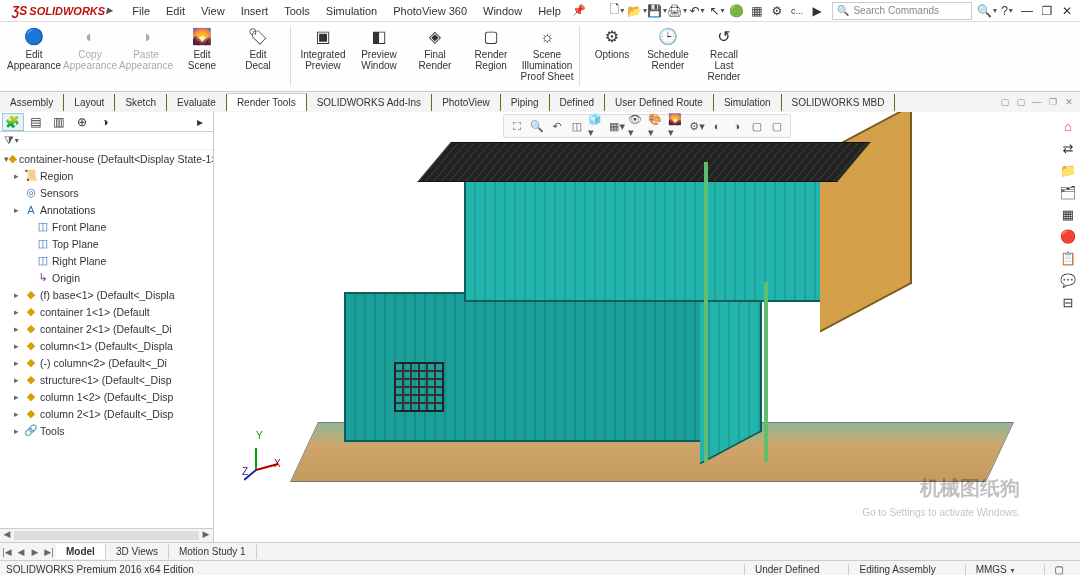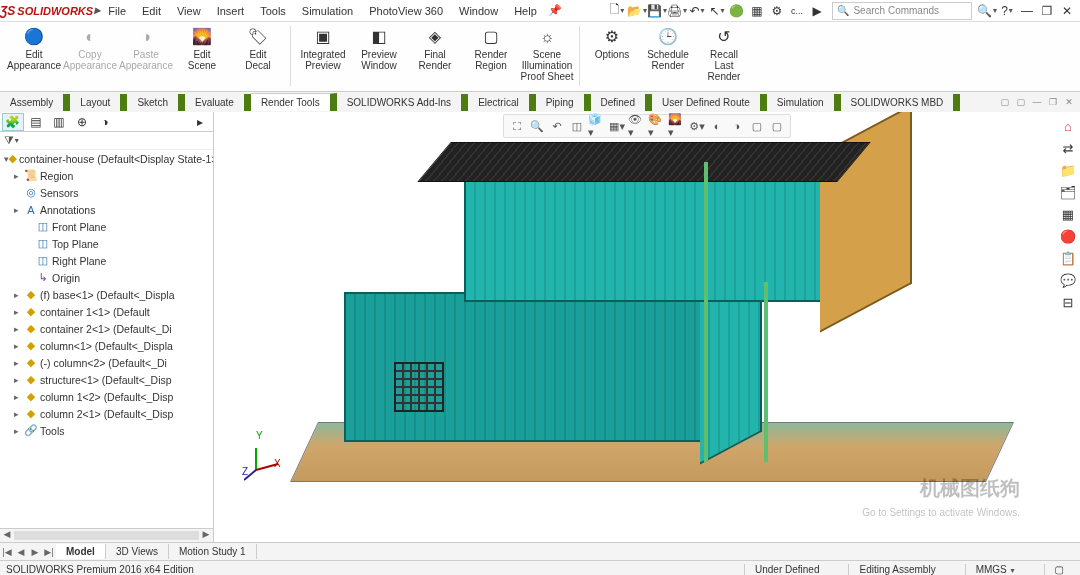--- a/index.html
+++ b/index.html
@@ -1,38 +1,38 @@
 <!DOCTYPE html>
 <html><head>
 <meta charset="utf-8">
 <style>
 * { box-sizing: border-box; margin: 0; padding: 0; font-family: "Segoe UI", Arial, sans-serif; }
 body { width: 1080px; height: 575px; overflow: hidden; background: #fff; font-size: 11px; color: #333; }
 
 .menubar { display: flex; align-items: center; height: 22px; background: #fff; border-bottom: 1px solid #ddd; }
-.sw-logo { display: flex; align-items: center; padding: 0 0; font-weight: bold; font-style: italic; color: #b11; font-size: 11px; white-space: nowrap; }
+.sw-logo { display: flex; align-items: center; padding: 0 12px; font-weight: bold; font-style: italic; color: #b11; font-size: 11px; white-space: nowrap; }
 .sw-logo .ds { color: #b11; margin-right: 2px; font-size: 12px; }
 .menu-item { padding: 3px 8px; cursor: pointer; font-size: 11px; }
 .menu-glyph { padding: 0 4px; font-size: 11px; color: #555; }
 .menu-spacer { flex: 1; }
 .menu-right-icons { display: flex; align-items: center; gap: 2px; padding-right: 4px; }
 .menu-ico { width: 18px; height: 18px; display: flex; align-items: center; justify-content: center; font-size: 12px; cursor: pointer; }
 .menu-ico.small-txt { font-size: 9px; }
 .search-cmd { display: flex; align-items: center; border: 1px solid #ccc; height: 18px; width: 140px; margin: 0 4px; padding: 0 4px; font-size: 10px; color: #888; }
 .search-cmd .mag { margin-right: 4px; color: #666; }
 .chev { font-size: 8px; color: #555; margin-left: 1px; }
 
 .ribbon { display: flex; align-items: flex-start; height: 70px; background: #fefefe; border-bottom: 1px solid #ccc; padding: 2px 6px; }
 .ribbon-btn { display: flex; flex-direction: column; align-items: center; justify-content: flex-start; width: 56px; height: 64px; text-align: center; font-size: 10px; line-height: 11px; padding-top: 2px; cursor: pointer; }
 .ribbon-btn.disabled { color: #aaa; }
 .ribbon-btn .ico { width: 20px; height: 20px; margin-bottom: 3px; display: flex; align-items: center; justify-content: center; font-size: 16px; }
 .ribbon-sep { width: 1px; background: #ddd; height: 60px; margin: 2px 4px; }
 
 .cmd-tabs { display: flex; align-items: center; height: 20px; background: #f4f4f4; font-size: 10px; }
-.cmd-tab { padding: 3px 10px; border-right: 7px solid #4d7c0f; cursor: pointer; }
+.cmd-tab { padding: 3px 10px; border-right: 1px solid #4d7c0f; cursor: pointer; }
 .cmd-tab.active { background: #fff; border-top: 1px solid #ccc; }
 .cmd-tabs-spacer { flex: 1; }
 .cmd-tabs-right { display: flex; gap: 2px; padding-right: 4px; }
 .tr-small { width: 14px; height: 14px; font-size: 9px; color: #888; display:flex; align-items:center; justify-content:center; cursor:pointer; }
 
 .workspace { display: flex; height: 430px; }
 .left-panel { width: 214px; background: #fff; border-right: 1px solid #ccc; display: flex; flex-direction: column; }
 .fm-tabs { display: flex; height: 20px; border-bottom: 1px solid #ccc; align-items: center; gap: 1px; padding: 0 2px; }
 .fm-tab { width: 22px; height: 18px; display: flex; align-items: center; justify-content: center; font-size: 12px; cursor: pointer; border: 1px solid transparent; }
 .fm-tab.active { background: #e5f1fb; border: 1px solid #9cc; }
@@ -183,21 +183,21 @@
     </div>
 </div>
 
 <div class="cmd-tabs">
   <span class="cmd-tab">Assembly</span>
   <span class="cmd-tab">Layout</span>
   <span class="cmd-tab">Sketch</span>
   <span class="cmd-tab">Evaluate</span>
   <span class="cmd-tab active">Render Tools</span>
   <span class="cmd-tab">SOLIDWORKS Add-Ins</span>
-  <span class="cmd-tab">Electrical</span>
+  <span class="cmd-tab">PhotoView</span>
   <span class="cmd-tab">Piping</span>
   <span class="cmd-tab">Defined</span>
   <span class="cmd-tab">User Defined Route</span>
   <span class="cmd-tab">Simulation</span>
   <span class="cmd-tab">SOLIDWORKS MBD</span>
   <div class="cmd-tabs-spacer"></div>
   <div class="cmd-tabs-right">
     <span class="tr-small">▢</span>
     <span class="tr-small">▢</span>
     <span class="tr-small">—</span>

